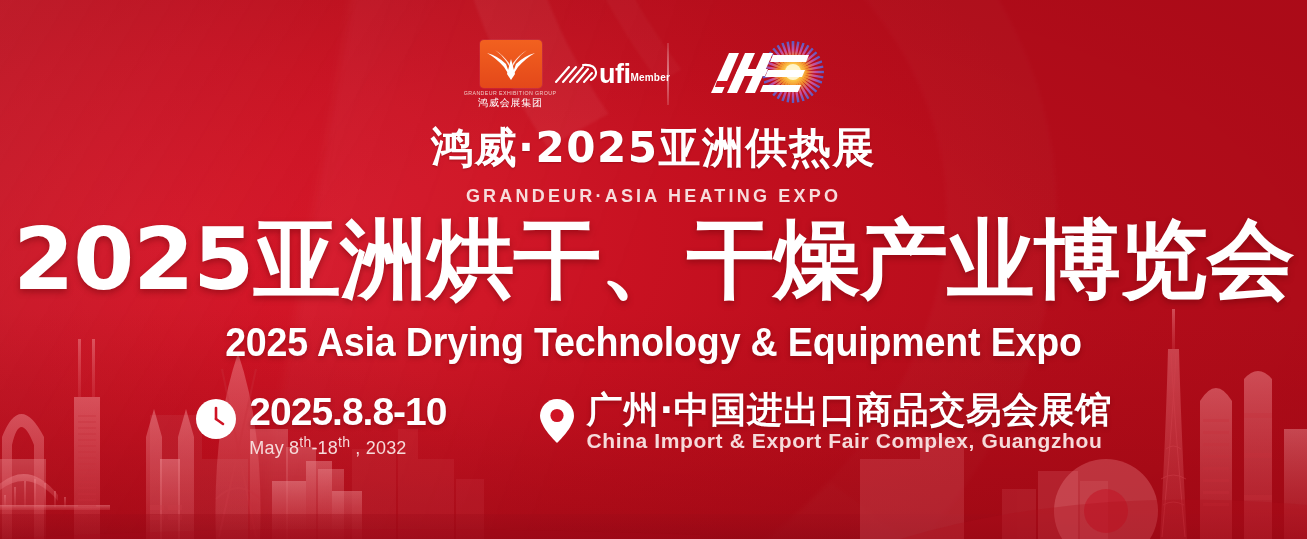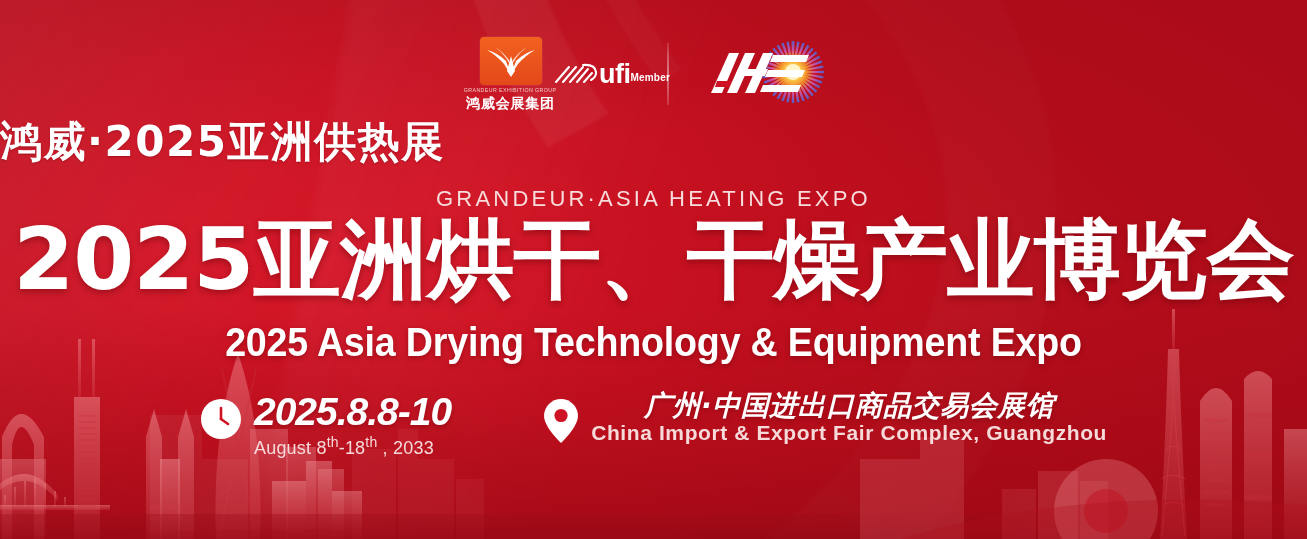--- a/index.html
+++ b/index.html
@@ -88,21 +88,21 @@
     display:flex;align-items:center;justify-content:center;
     box-shadow:0 0 0 1px rgba(255,255,255,.06);
   }
   .gw-mark svg{display:block;}
   .gw-en{
     font-size:4.2px;letter-spacing:.35px;color:#f0c9c4;
     margin-top:3px;line-height:1;white-space:nowrap;
     transform:scale(1.25);transform-origin:center top;
   }
   .gw-cn{
-    font-size:14px;color:#ffffff;font-weight:700;letter-spacing:.8px;
+    font-size:10px;color:#ffffff;font-weight:400;letter-spacing:.8px;
     line-height:1.15;margin-top:2px;white-space:nowrap;
     font-family:"DejaVu Sans","Liberation Sans",sans-serif;
   }
 
   .logo-ufi{
     display:flex;flex-direction:row;align-items:center;justify-content:center;
     margin-left:22px;width:74px;
   }
   .ufi-swoosh{height:22px;display:flex;align-items:flex-end;justify-content:center;}
   .ufi-word{
@@ -116,30 +116,30 @@
   .logo-divider{
     width:2px;height:62px;margin:0 20px 0 18px;
     background:linear-gradient(180deg,rgba(255,255,255,.15),rgba(255,255,255,.45),rgba(255,255,255,.15));
   }
 
   .logo-ahe{position:relative;width:150px;height:66px;}
   .logo-ahe svg{position:absolute;left:0;top:0;}
 
   
   .title-zh{
-    position:absolute;top:120px;left:0;right:0;text-align:left;
+    position:absolute;top:126px;left:0;right:0;text-align:center;
     font-family:"DejaVu Sans","Liberation Sans",sans-serif;
     font-weight:700;
     font-size:42px;line-height:1.06;color:#fff;
     letter-spacing:1.5px;
     text-shadow:0 1px 2px rgba(90,0,6,.35);
   }
   .title-en{
     position:absolute;top:186px;left:0;right:0;text-align:center;
-    font-size:22px;color:#f7dcdc;font-weight:400;
+    font-size:18px;color:#f7dcdc;font-weight:700;
     letter-spacing:3.2px;
   }
 
   .main-zh{
     position:absolute;top:216px;left:0;right:0;text-align:center;
     font-family:"DejaVu Sans","Liberation Sans",sans-serif;
     font-weight:700;
     font-size:86px;line-height:1.0;color:#fff;
     letter-spacing:-1px;
     text-shadow:0 3px 6px rgba(90,0,8,.40);
@@ -163,35 +163,33 @@
     display:flex;align-items:flex-start;justify-content:center;
   }
   .info-block{display:flex;align-items:flex-start;}
   .info-icon{
     flex:0 0 auto;margin-top:6px;margin-right:12px;
   }
   .info-text{display:flex;flex-direction:column;}
   .info-main{
     color:#fff;font-weight:700;line-height:1.02;
     text-shadow:0 2px 4px rgba(90,0,8,.35);
-    font-style:italic;
   }
   .date-main{font-size:39px;letter-spacing:-1px;font-family:"Liberation Sans","DejaVu Sans",sans-serif;}
   .date-sub{
     font-size:18px;color:#f6dada;font-weight:400;margin-top:2px;letter-spacing:.2px;
     white-space:nowrap;
   }
   .date-sub sup{font-size:14px;vertical-align:super;}
 
   .venue{margin-left:92px;}
   .venue-main{
-    font-size:28px;letter-spacing:.5px;
+    font-size:36px;letter-spacing:.5px;
     font-family:"DejaVu Sans","Liberation Sans",sans-serif;
     white-space:nowrap;
-    text-align:center;
   }
   .venue-sub{
     font-size:21px;color:#f6dada;font-weight:700;letter-spacing:.6px;
     white-space:nowrap;
   }
 </style>
 </head>
 <body>
 
 <div id="banner">
@@ -499,21 +497,21 @@
         <svg width="42" height="42" viewBox="0 0 42 42" xmlns="http://www.w3.org/2000/svg">
           <circle cx="21" cy="21" r="20" fill="#ffffff"></circle>
           <g stroke="#cf1324" stroke-width="2.6" stroke-linecap="round">
             <line x1="21" y1="21" x2="21" y2="10"></line>
             <line x1="21" y1="21" x2="28" y2="26"></line>
           </g>
         </svg>
       </div>
       <div class="info-text">
         <div class="info-main date-main">2025.8.8-10</div>
-        <div class="date-sub"><span>August 8</span><sup>th</sup><span>-18</span><sup>th</sup><span> , 2033</span></div>
+        <div class="date-sub"><span>May 8</span><sup>th</sup><span>-18</span><sup>th</sup><span> , 2032</span></div>
       </div>
     </div>
 
     <div class="info-block venue">
       <div class="info-icon">
         <svg width="36" height="46" viewBox="0 0 36 46" xmlns="http://www.w3.org/2000/svg">
           <path d="M18 1 C8.6 1 1 8.6 1 18 C1 29 18 45 18 45 C18 45 35 29 35 18 C35 8.6 27.4 1 18 1 Z" fill="#ffffff"></path>
           <circle cx="18" cy="17.5" r="6.6" fill="#cf1324"></circle>
         </svg>
       </div>

